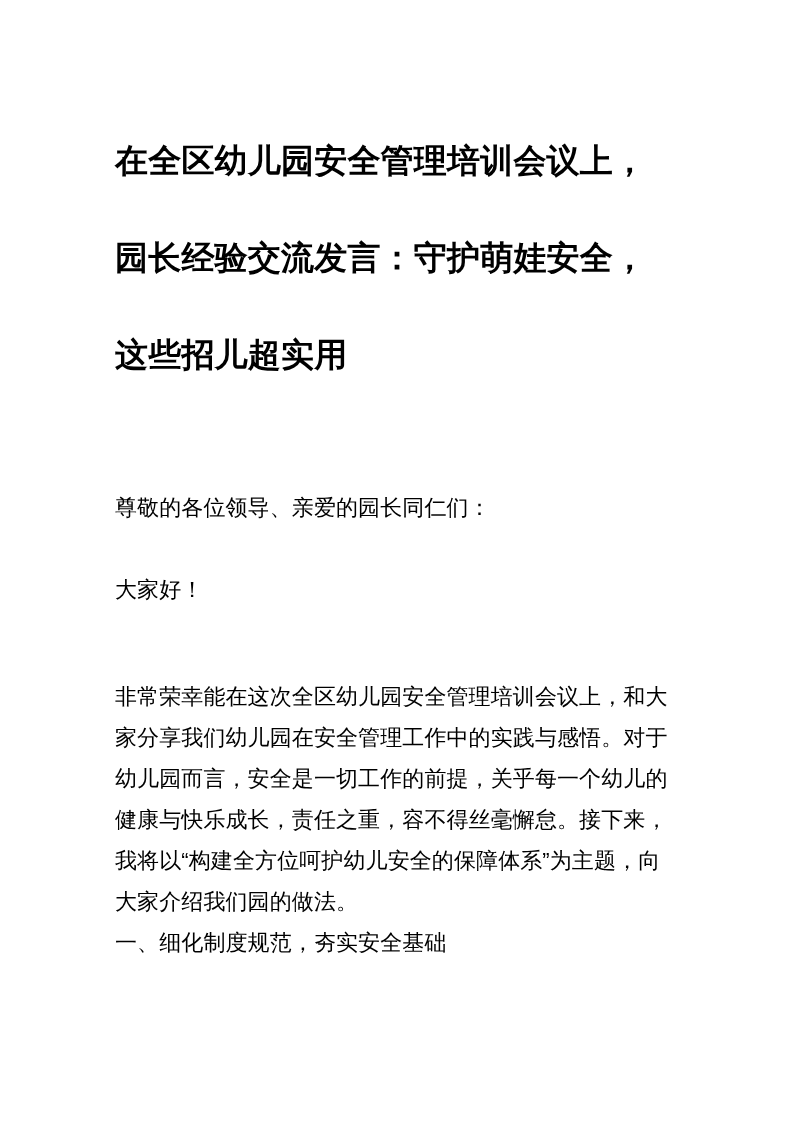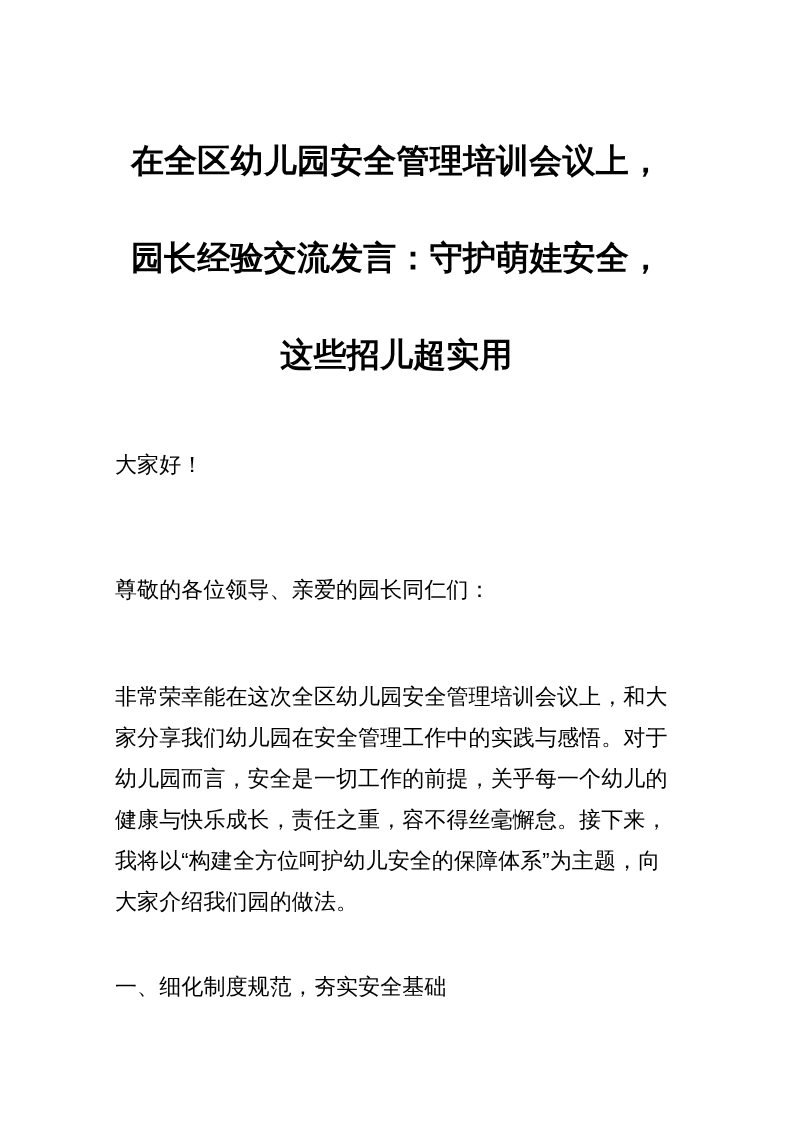--- a/index.html
+++ b/index.html
@@ -33,21 +33,21 @@
   }
 
   
   .doc-title {
     margin: 0;
     padding: 0;
     padding-top: 112px;
     font-size: 33px;
     font-weight: bold;
     line-height: 97px;
-    text-align: center;
+    text-align: left;
     letter-spacing: 0.2px;
     color: #000000;
     word-break: break-all;
   }
 
   
   .body-block {
     margin: 0;
     padding: 0;
   }
@@ -70,36 +70,35 @@
 
   .para.greeting {
     margin-top: 41px;
   }
 
   .para.intro {
     margin-top: 66px;
   }
 
   .para.section-heading {
-    margin-top: 44px;
   }
 </style>
 </head>
 <body>
 
 <div class="page">
   <div class="content">
 
     <h1 class="doc-title">在全区幼儿园安全管理培训会议上，园长经验交流发言：守护萌娃安全，这些招儿超实用</h1>
 
     <div class="body-block">
 
+      <p class="para salutation">尊敬的各位领导、亲爱的园长同仁们：</p>
+
       <p class="para greeting">大家好！</p>
-
-      <p class="para salutation">尊敬的各位领导、亲爱的园长同仁们：</p>
 
       <p class="para intro">非常荣幸能在这次全区幼儿园安全管理培训会议上，和大家分享我们幼儿园在安全管理工作中的实践与感悟。对于幼儿园而言，安全是一切工作的前提，关乎每一个幼儿的健康与快乐成长，责任之重，容不得丝毫懈怠。接下来，我将以“构建全方位呵护幼儿安全的保障体系”为主题，向大家介绍我们园的做法。</p>
 
       <p class="para section-heading">一、细化制度规范，夯实安全基础</p>
 
     </div>
   </div>
 </div>
 
 </body></html>

